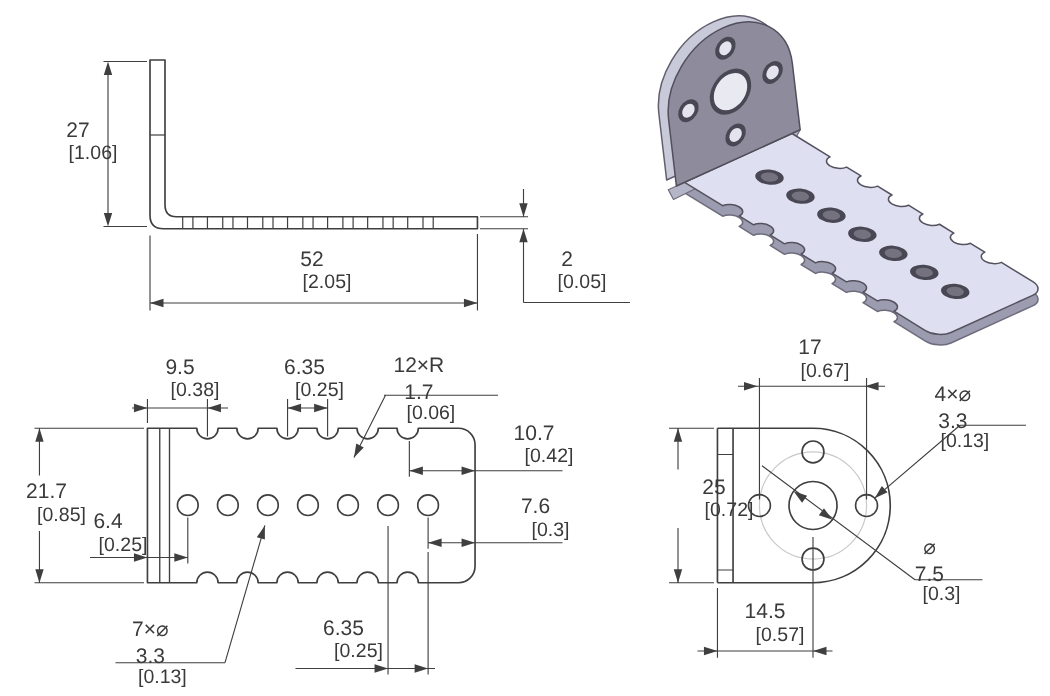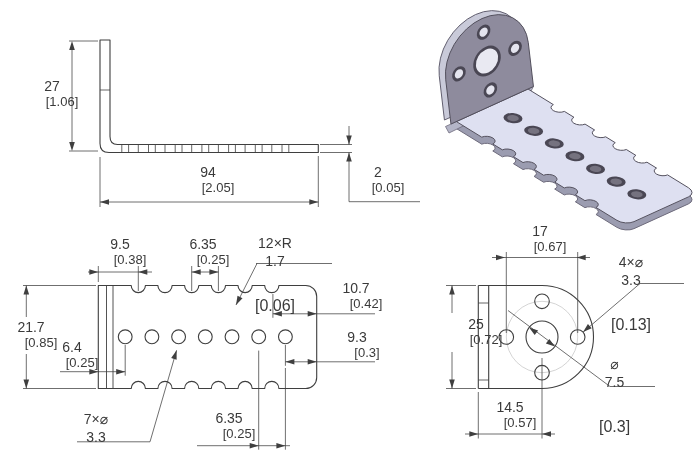--- a/index.html
+++ b/index.html
@@ -4,22 +4,22 @@
 <style>
   html,body{margin:0;padding:0;background:#ffffff;}
   #canvas{position:relative;width:700px;height:464px;background:#ffffff;overflow:hidden;
           font-family:"Liberation Sans",sans-serif;}
   svg{position:absolute;left:0;top:0;}
   .dim{position:absolute;transform:translate(-50%,-50%);text-align:center;
        font-size:14px;line-height:16px;color:#3a3a3a;white-space:nowrap;}
   .dim .in{font-size:13px;padding-left:20px;}
   .dimg{position:absolute;display:flex;align-items:center;gap:3px;
         font-size:14px;color:#3a3a3a;white-space:nowrap;flex-direction:column;}
-  .dimg .stack{display:flex;flex-direction:column;line-height:14px;text-align:center;gap:31px;}
-  .dimg .stack .in{font-size:16px;}
+  .dimg .stack{display:flex;flex-direction:column;line-height:14px;text-align:center;}
+  .dimg .stack .in{font-size:13px;margin-left:16px;}
 </style>
 </head>
 <body>
 
 <div id="canvas">
 <svg width="700" height="464" viewBox="0 0 700 464">
   <g fill="none" stroke="#3f3f3f" stroke-width="1.1" stroke-linejoin="round">
 
     <g>
       <path d="M100,40 V143.5 Q100,152.5 109,152.5 H318.3 V144.5 H117.5 Q110,144.5 110,136.5 V40 Z"></path>
@@ -201,21 +201,21 @@
       </g>
     </g>
   </g>
 </svg>
 
 <div class="dim" style="left:52px;top:94px">
   <div>27</div>
   <div class="in">[1.06]</div>
 </div>
 <div class="dim" style="left:208px;top:180px">
-  <div>94</div>
+  <div>52</div>
   <div class="in">[2.05]</div>
 </div>
 <div class="dim" style="left:378px;top:180px">
   <div>2</div>
   <div class="in">[0.05]</div>
 </div>
 
 <div class="dim" style="left:120px;top:252px">
   <div>9.5</div>
   <div class="in">[0.38]</div>
@@ -229,21 +229,21 @@
   <span class="stack">
     <span>1.7</span>
     <span class="in">[0.06]</span>
   </span>
 </div>
 <div class="dim" style="left:356px;top:296px">
   <div>10.7</div>
   <div class="in">[0.42]</div>
 </div>
 <div class="dim" style="left:357px;top:345px">
-  <div>9.3</div>
+  <div>7.6</div>
   <div class="in">[0.3]</div>
 </div>
 <div class="dim" style="left:31px;top:335px">
   <div>21.7</div>
   <div class="in">[0.85]</div>
 </div>
 <div class="dim" style="left:72px;top:355px">
   <div>6.4</div>
   <div class="in">[0.25]</div>
 </div>

